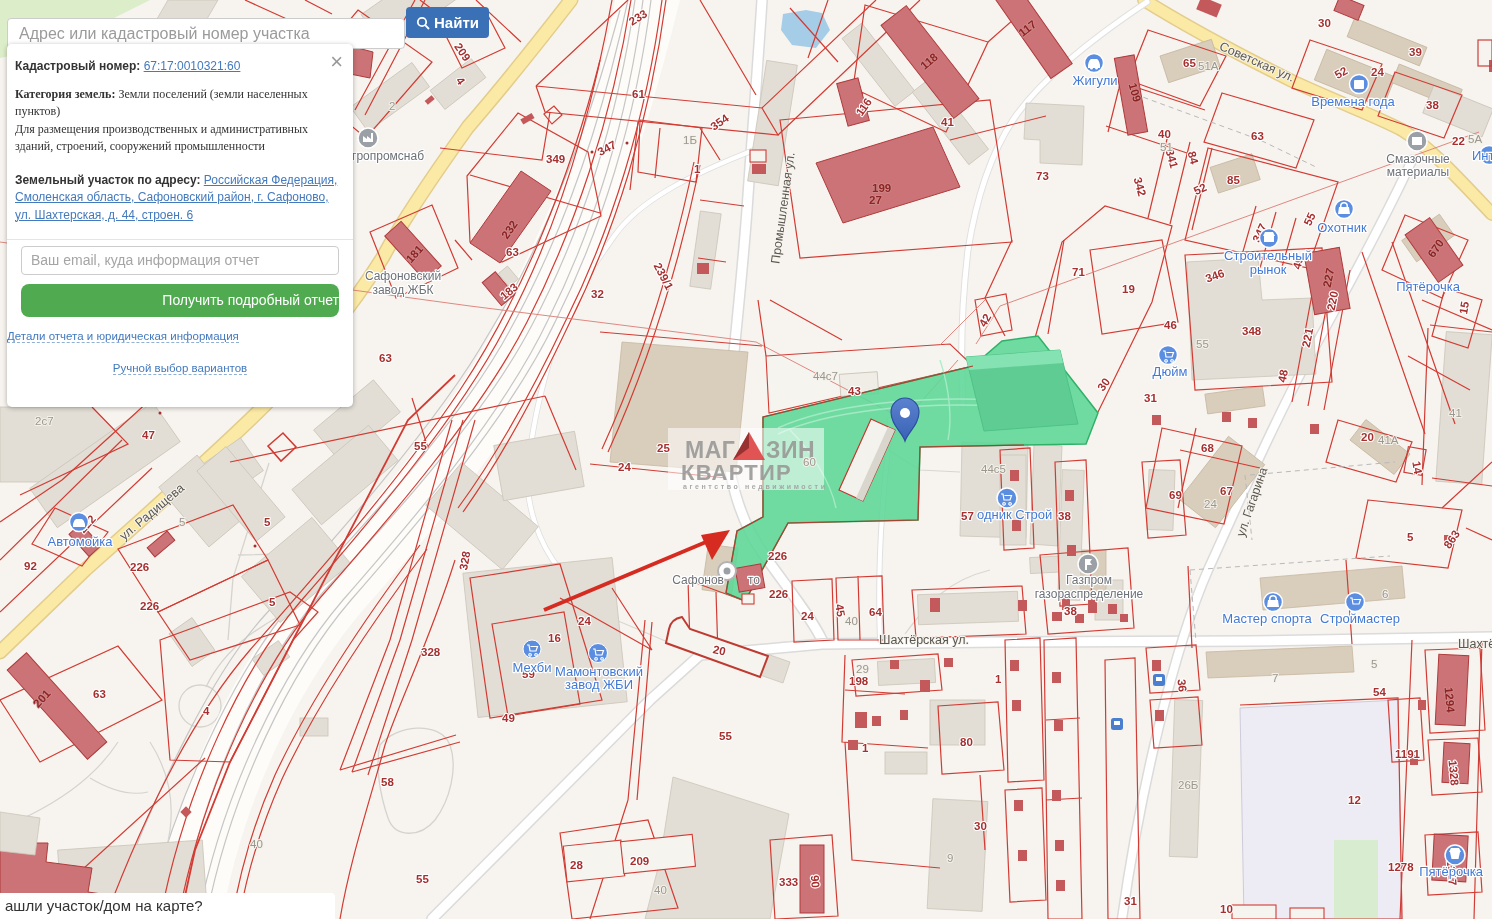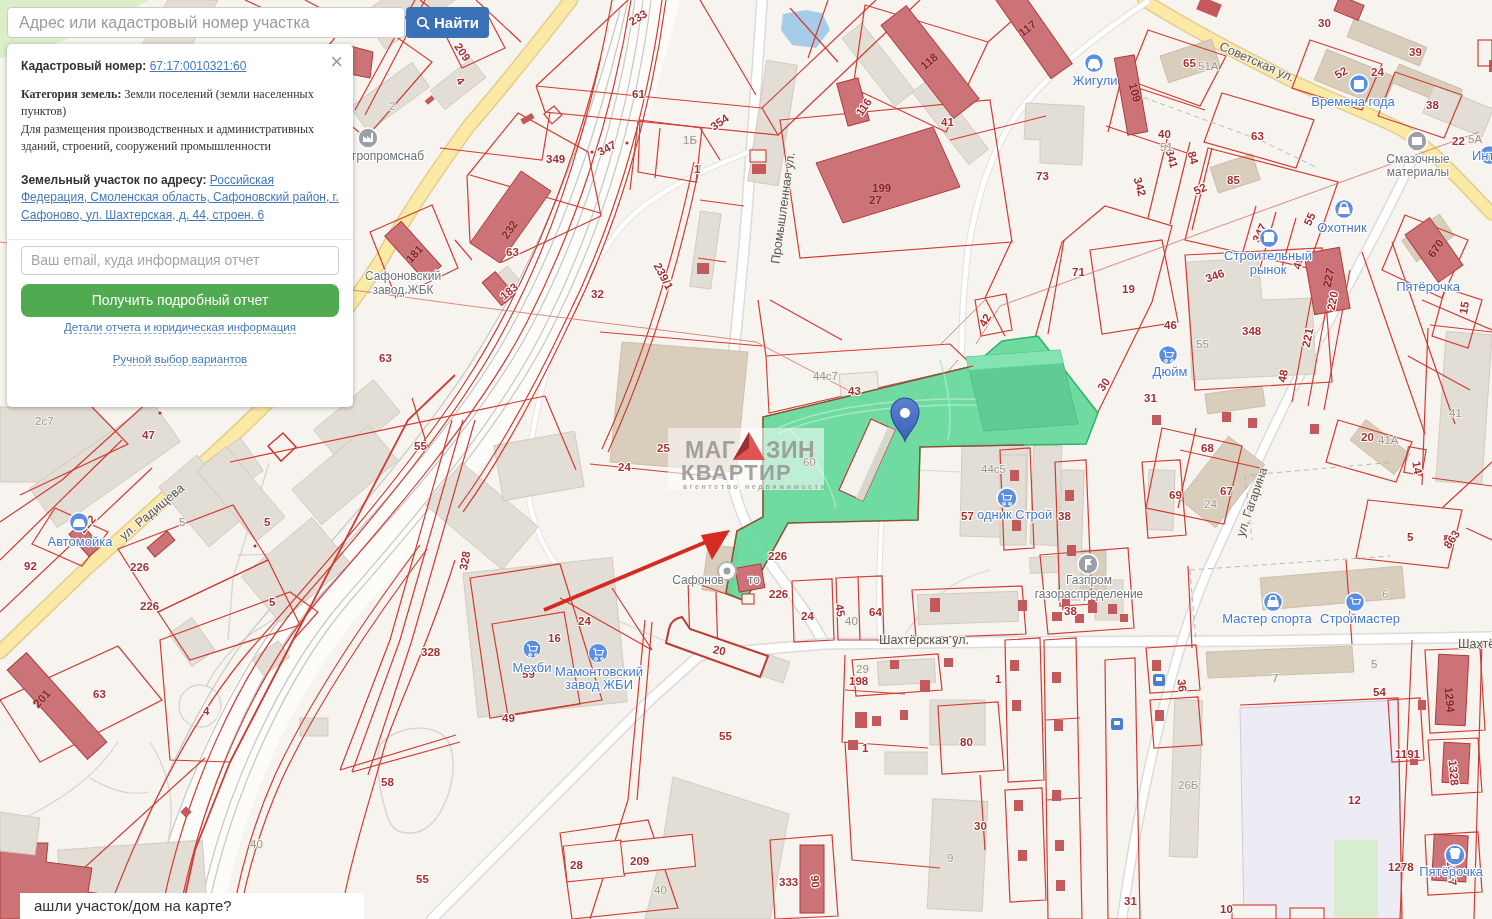--- a/index.html
+++ b/index.html
@@ -735,46 +735,46 @@
           <linearGradient id="ping" x1="0" y1="0" x2="0" y2="1">
 <stop offset="0" stop-color="#5b82cf"></stop>
             <stop offset="1" stop-color="#3a62b5"></stop>
           </linearGradient>
         </defs>
 <path d="M905,441 C902,432 891,425 891,412 a14,14 0 1 1 28,0 C919,425 908,432 905,441 Z" fill="url(#ping)" stroke="#2a4f9e" stroke-width="1.2"></path>
 <circle cx="905" cy="413" r="5" fill="#ffffff"></circle>
 </g>
 </svg>
 
-<div style="position:absolute;left:7px;top:7px;width:385px;height:29px;background:#ffffff;border:1px solid #cccccc;border-radius:4px;padding-left:11px;line-height:29px;font-size:16px;color:#9b9b9b;">Адрес или кадастровый номер участка</div>
+<div style="position:absolute;left:7px;top:18px;width:385px;height:29px;background:#ffffff;border:1px solid #cccccc;border-radius:4px;padding-left:11px;line-height:29px;font-size:16px;color:#9b9b9b;">Адрес или кадастровый номер участка</div>
 
 <div style="position:absolute;left:406px;top:7px;width:83px;height:31px;background:#3a70b5;border-radius:4px;color:#fff;font-size:15px;font-weight:bold;text-align:center;line-height:31px;">
 <svg width="14" height="14" viewBox="0 0 14 14" style="vertical-align:-2px;margin-right:4px">
         <circle cx="6" cy="6" r="4.2" fill="none" stroke="#ffffff" stroke-width="1.8"></circle>
         <path d="M9.2,9.2 L13,13" stroke="#ffffff" stroke-width="1.8"></path>
       </svg>Найти</div>
 
 <div style="position:absolute;left:7px;top:44px;width:346px;height:363px;background:#ffffff;border-radius:5px;box-shadow:0 1px 5px rgba(0,0,0,0.3);font-size:12px;color:#333;">
 
   <div style="position:absolute;right:10px;top:5px;font-size:22px;color:#999;">×</div>
-  <div style="padding:14px 14px 0 14px;line-height:17.5px;">
+  <div style="padding:14px 14px 0 8px;line-height:17.5px;">
 
     <div style="margin-bottom:10px;"><b>Кадастровый номер:</b> <a style="color:#4379bd;text-decoration:underline;">67:17:0010321:60</a></div>
 
     <div style="margin-bottom:16px;font-family:Liberation Serif, serif;"><b>Категория земель:</b> Земли поселений (земли населенных пунктов)<br>Для размещения производственных и административных зданий, строений, сооружений промышленности</div>
 
     <div style="margin-bottom:15px;"><b>Земельный участок по адресу:</b> <a style="color:#4379bd;text-decoration:underline;">Российская Федерация, Смоленская область, Сафоновский район, г. Сафоново, ул. Шахтерская, д. 44, строен. 6</a></div>
 
   </div>
 
   <div style="border-top:1px solid #e5e5e5;margin:8px 0 0 0;"></div>
 
   <div style="margin:6px 14px 0 14px;height:27px;border:1px solid #cccccc;border-radius:4px;line-height:27px;padding-left:9px;font-size:14px;color:#a5a5a5;">Ваш email, куда информация отчет</div>
 
-  <div style="margin:9px 14px 0 14px;height:33px;background:#50ab50;border-radius:8px;color:#ffffff;font-size:14px;text-align:center;line-height:33px;">Получить подробный отчет</div>
-
-  <div style="margin-top:4px;text-align:center;font-size:11.5px;"><a style="color:#4379bd;border-bottom:1px dashed #8fb0d4;">Детали отчета и юридическая информация</a></div>
+  <div style="margin:9px 14px 0 14px;height:33px;background:#50ab50;border-radius:8px;color:#ffffff;font-size:14px;text-align:right;line-height:33px;">Получить подробный отчет</div>
+
+  <div style="margin-top:13px;font-size:11.5px;"><a style="color:#4379bd;border-bottom:1px dashed #8fb0d4;">Детали отчета и юридическая информация</a></div>
 
   <div style="margin-top:20px;text-align:center;font-size:11.5px;"><a style="color:#4379bd;border-bottom:1px dashed #8fb0d4;">Ручной выбор вариантов</a></div>
 </div>
 
-<div style="position:absolute;left:0px;top:893px;width:330px;height:26px;background:#ffffff;border-radius:0 4px 0 0;font-size:15px;color:#333;line-height:26px;padding-left:14px;margin-left:20px;">ашли участок/дом на карте?</div>
+<div style="position:absolute;left:0px;top:893px;width:330px;height:26px;background:#ffffff;border-radius:0 4px 0 0;font-size:15px;color:#333;line-height:26px;padding-left:5px;">ашли участок/дом на карте?</div>
 </div>
 
 </body></html>

